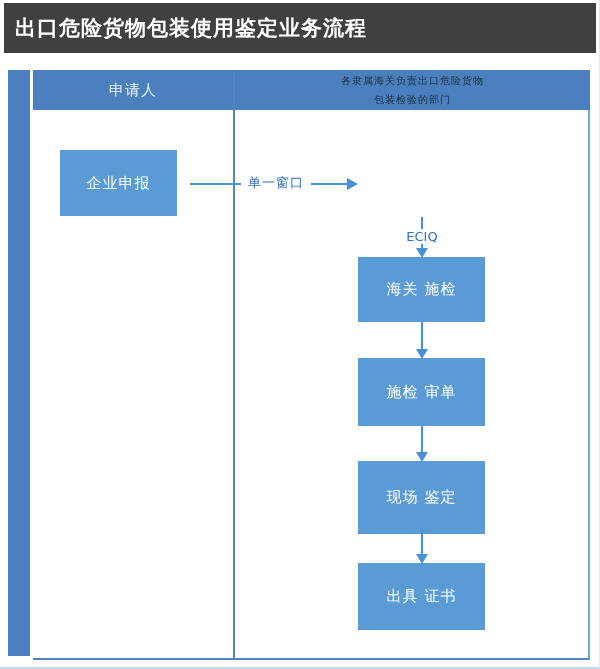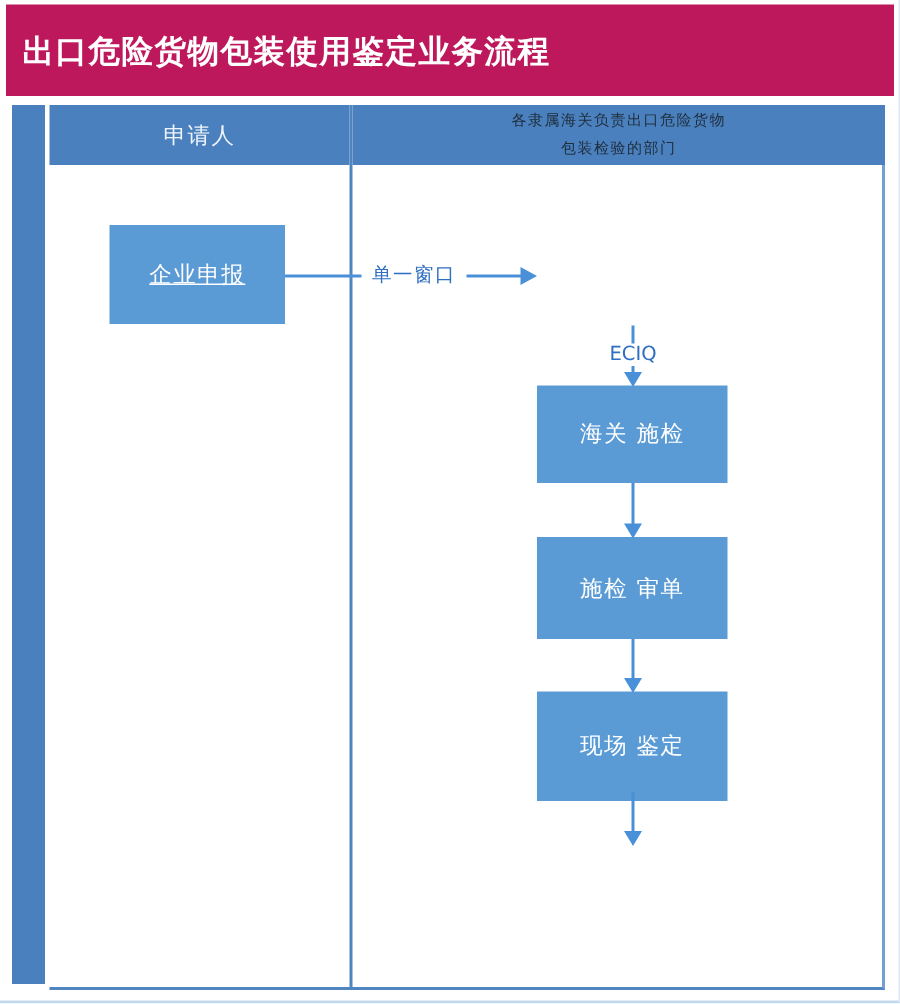--- a/index.html
+++ b/index.html
@@ -4,42 +4,42 @@
 <style>
   html,body{margin:0;padding:0;}
   body{
     width:600px;height:669px;background:#ffffff;position:relative;overflow:hidden;
     font-family:"DejaVu Sans","Liberation Sans",sans-serif;
   }
   .page{position:absolute;left:0;top:0;width:599px;height:667px;
     border-right:1px solid #dce9f7;border-bottom:2px solid #c3d9f0;}
   
   .title-bar{
-    position:absolute;left:4px;top:3px;width:592px;height:61px;background:#be185d;
+    position:absolute;left:4px;top:3px;width:592px;height:50px;background:#404040;
     color:#ffffff;font-size:21px;font-weight:bold;letter-spacing:1px;
     display:flex;align-items:center;padding-left:11px;box-sizing:border-box;
   }
   
   .side-strip{position:absolute;left:8px;top:70px;width:22px;height:586px;background:#4a80bd;}
   .lane-area{
     position:absolute;left:33px;top:70px;width:557px;height:590px;box-sizing:border-box;
     border-bottom:2px solid #4f86c0;border-right:2px solid #71a0d3;background:#ffffff;text-align:center;
   }
   .hdr{position:absolute;top:0;height:40px;background:#4a80bd;box-sizing:border-box;}
   .hdr-left{left:0;width:200px;color:#eef4fb;font-size:15px;
     display:flex;align-items:center;justify-content:center;letter-spacing:1px;}
   .hdr-right{left:202px;width:355px;color:#1f2d3d;font-size:10px;line-height:19px;
     display:flex;flex-direction:column;align-items:center;justify-content:center;letter-spacing:1px;}
   .lane-divider{position:absolute;left:233px;top:70px;width:2px;height:590px;background:#4f86c0;}
   
   .fbox{
     position:absolute;background:#5b9bd5;color:#ffffff;font-size:15px;letter-spacing:1px;
     display:flex;align-items:center;justify-content:center;box-sizing:border-box;
   }
-  .box-apply{left:73px;top:150px;width:117px;height:66px;text-decoration:underline;}
+  .box-apply{left:60px;top:150px;width:117px;height:66px;}
   .box-s0{left:358px;top:151px;width:127px;height:66px;}
   .box-s1{left:358px;top:257px;width:127px;height:65px;}
   .box-s2{left:358px;top:358px;width:127px;height:68px;}
   .box-s3{left:358px;top:461px;width:127px;height:73px;}
   .box-s4{left:358px;top:563px;width:127px;height:67px;}
   
   .hline{position:absolute;left:190px;top:183px;width:158px;height:2px;background:#4a90d9;}
   .rhead{position:absolute;left:347px;top:178px;width:0;height:0;
     border-top:6px solid transparent;border-bottom:6px solid transparent;border-left:11px solid #4a90d9;}
   .vline{position:absolute;width:2px;background:#4a90d9;left:421px;}
@@ -76,20 +76,21 @@
     </div>
   </div>
 
   <div class="lane-divider"></div>
 
   <div class="fbox box-apply">企业申报</div>
 
   <div class="fbox box-s2">施检 审单</div>
   <div class="fbox box-s1">海关 施检</div>
   <div class="fbox box-s3">现场 鉴定</div>
+  <div class="fbox box-s4">出具 证书</div>
 
   <div class="hline"></div>
   <div class="rhead"></div>
   <div class="conn-label lbl-window">单一窗口</div>
 
   <div class="vline vl1"></div>
   <div class="conn-label lbl-eciq">ECIQ</div>
   <div class="vhead vh1"></div>
 
   <div class="vline vl2"></div>

